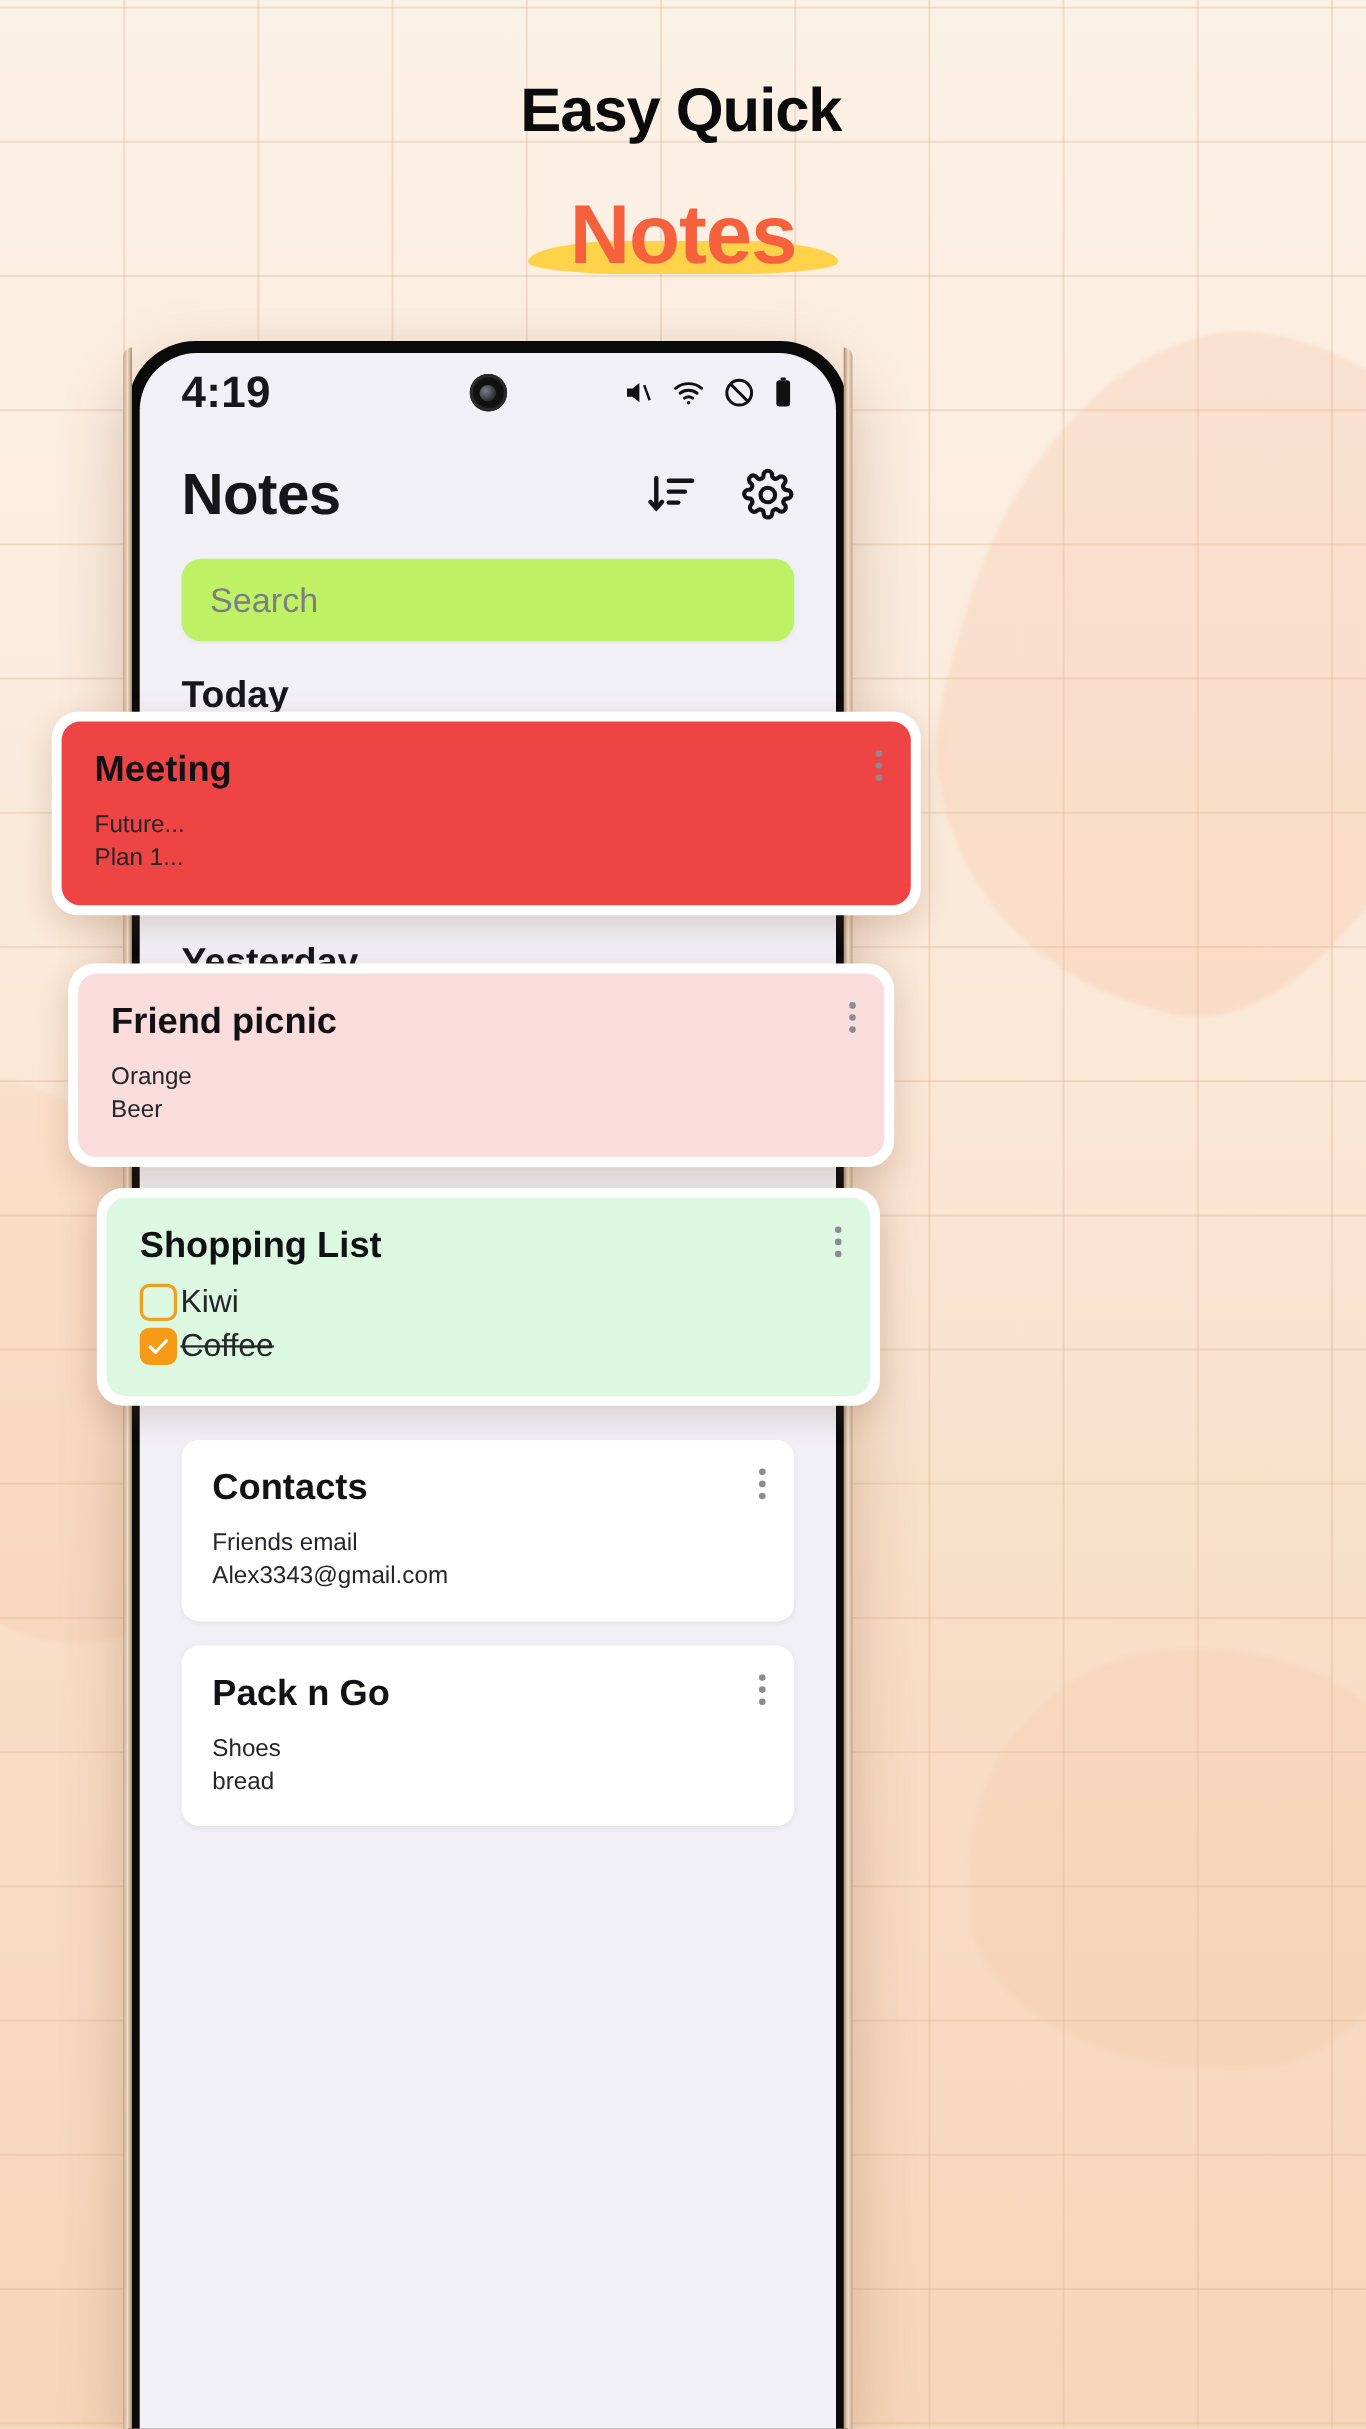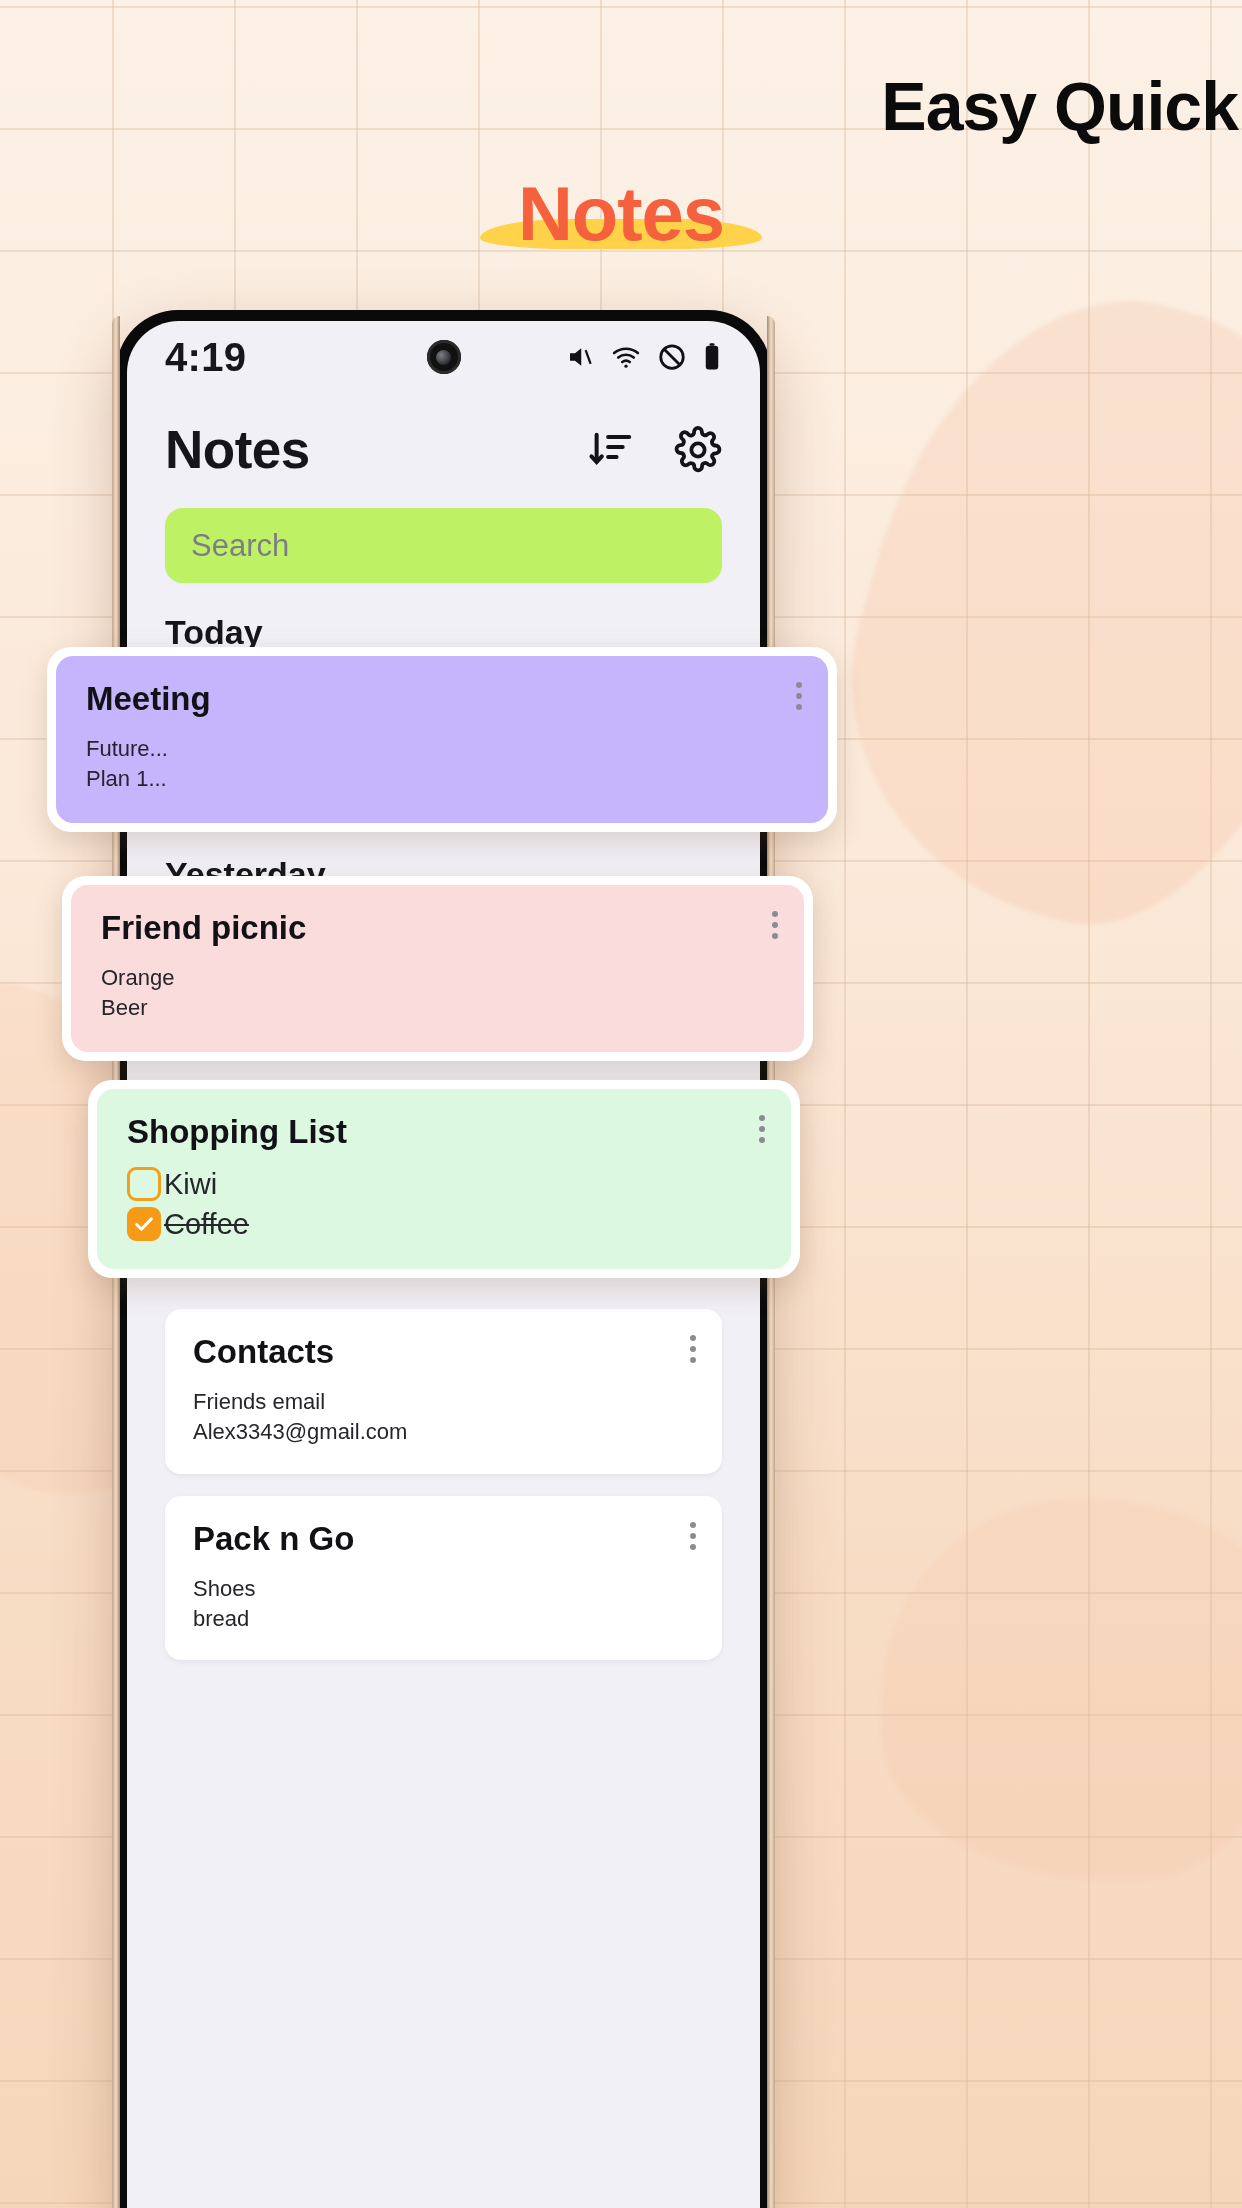--- a/index.html
+++ b/index.html
@@ -32,22 +32,22 @@
   }
   .blob-a { width:460px; height:620px; right:-90px; top:300px; transform:rotate(16deg); }
   .blob-b { width:300px; height:520px; left:-120px; top:980px; transform:rotate(-12deg);
             background:rgba(240,178,140,.16); }
   .blob-c { width:420px; height:380px; right:-60px; top:1500px;
             background:rgba(243,190,155,.18); }
 
   
   .headline {
     position:absolute; left:0; right:4px; top:70px;
-    text-align:right;
-    font-size:68px; font-weight:bold; letter-spacing:-1px;
+    text-align:center;
+    font-size:56px; font-weight:bold; letter-spacing:-1px;
     color:#0b0b0b; line-height:1.08;
   }
   .sub-wrap {
     position:absolute; left:0; right:0; top:170px;
     text-align:center;
   }
   .sub-inner { position:relative; display:inline-block; }
   .sub-hl {
     position:absolute; left:-38px; right:-38px; bottom:8px; height:30px;
     background:#ffd24a;
@@ -168,21 +168,21 @@
     position:absolute; z-index:5;
     border-radius:24px;
     background:#fff;
     padding:9px;
     box-shadow:0 10px 28px rgba(120,80,50,.20);
   }
   .float-inner { border-radius:17px; padding:24px 30px 28px 30px; position:relative; }
   .f-meeting  { left:47px;  top:647px;  width:790px; }
   .f-picnic   { left:62px;  top:876px;  width:751px; }
   .f-shopping { left:88px;  top:1080px; width:712px; }
-  .f-meeting  .float-inner { background:#c4b5fd; }
+  .f-meeting  .float-inner { background:#ef4444; }
   .f-picnic   .float-inner { background:#fadcdc; }
   .f-shopping .float-inner { background:#dcf8e0; }
 </style>
 </head>
 <body>
 
 <div class="bg">
   <div class="bg-grid"></div>
   <div class="bg-blob blob-a"></div>
   <div class="bg-blob blob-b"></div>

